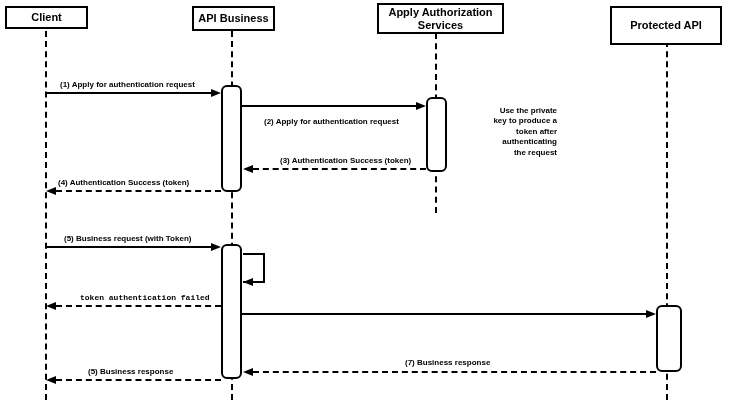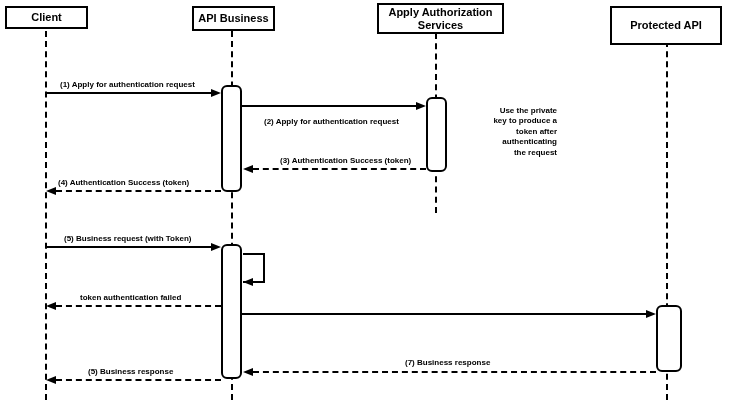--- a/index.html
+++ b/index.html
@@ -128,21 +128,21 @@
   <div class="msg-line dashed" style="left:56px; top:190px; width:165px;"></div>
   <div class="head-l" style="left:46px; top:187px;"></div>
 
   <div class="msg-label" style="left:64px; top:234px;">(5) Business request (with Token)</div>
   <div class="msg-line solid" style="left:46px; top:246px; width:166px;"></div>
   <div class="head-r" style="left:211px; top:243px;"></div>
 
   <div class="self-loop" style="left:243px; top:253px; width:22px; height:30px;"></div>
   <div class="head-l" style="left:243px; top:278px;"></div>
 
-  <div class="msg-label" style="left:80px; top:293px;">token authentication failed</div>
+  <div class="msg-label" style="left:80px; top:293px;font-family:Liberation Mono, monospace;">token authentication failed</div>
   <div class="msg-line dashed" style="left:56px; top:305px; width:165px;"></div>
   <div class="head-l" style="left:46px; top:302px;"></div>
 
   <div class="msg-line solid" style="left:242px; top:313px; width:404px;"></div>
   <div class="head-r" style="left:646px; top:310px;"></div>
 
   <div class="msg-label" style="left:405px; top:358px;">(7) Business response</div>
   <div class="msg-line dashed" style="left:253px; top:371px; width:403px;"></div>
   <div class="head-l" style="left:243px; top:368px;"></div>
 

